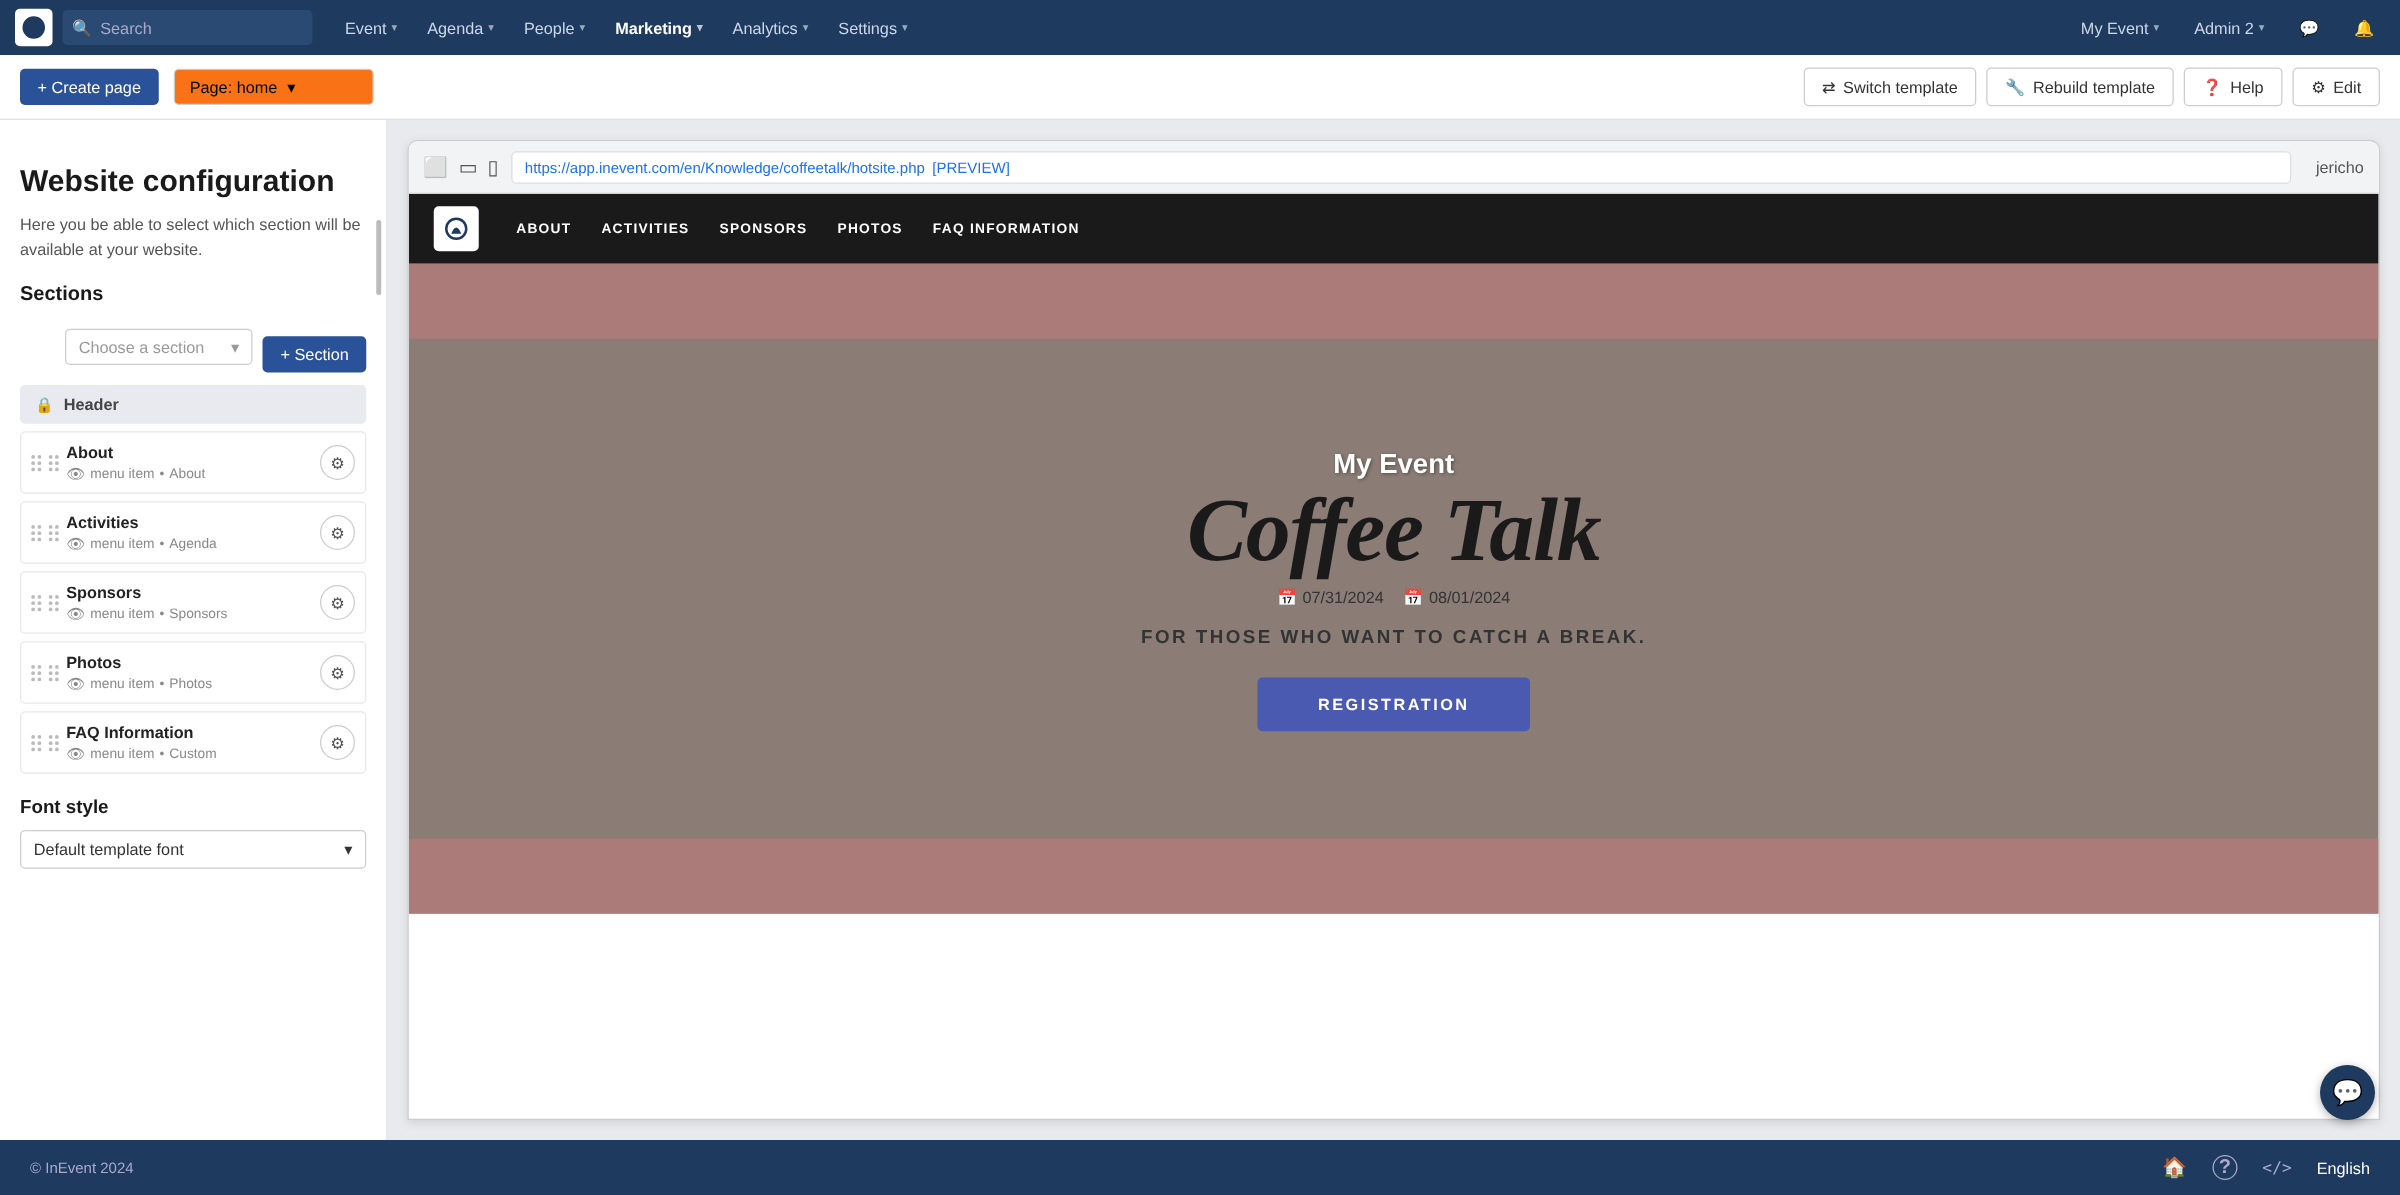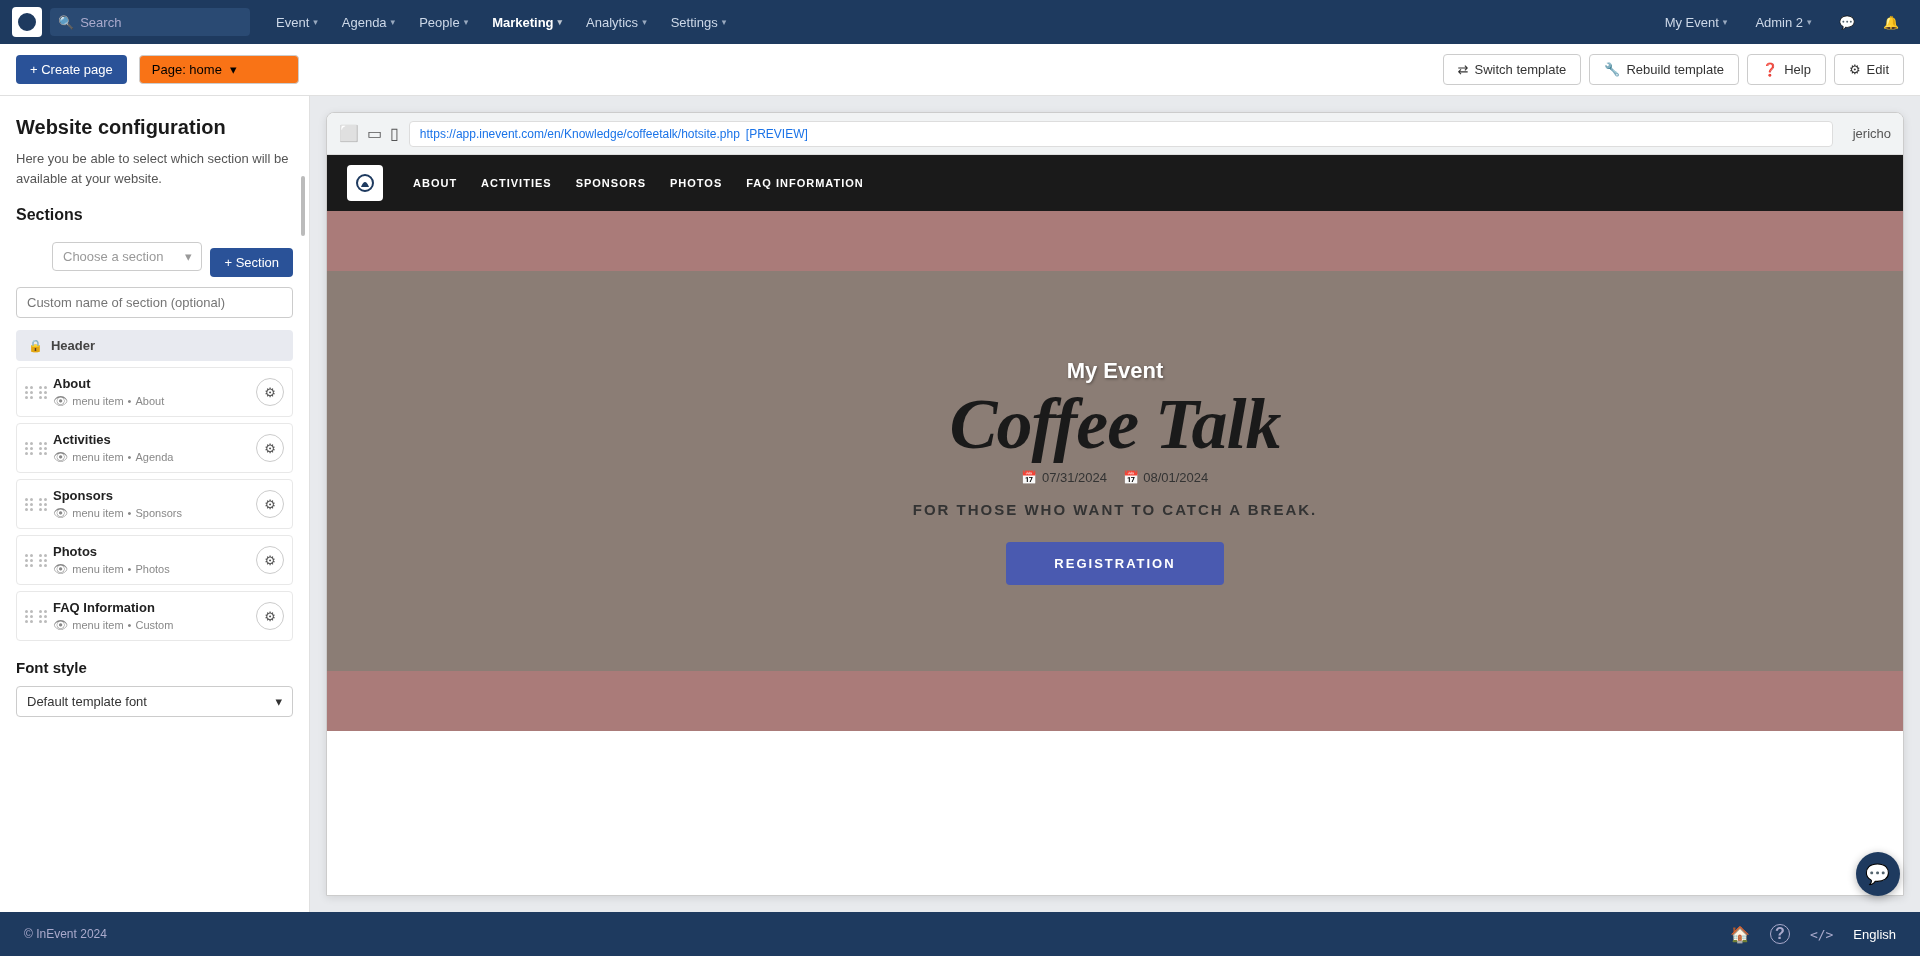--- a/index.html
+++ b/index.html
@@ -145,24 +145,25 @@
       border-right: 1px solid #e0e0e0;
       overflow-y: auto;
       flex-shrink: 0;
       padding: 20px 16px;
       position: relative;
     }
     .left-panel::-webkit-scrollbar { width: 6px; }
     .left-panel::-webkit-scrollbar-thumb { background: #ccc; border-radius: 3px; }
 
     .panel-title {
-      font-size: 20px;
+      font-size: 24px;
       font-weight: 700;
       color: #1a1a1a;
       margin-bottom: 10px;
+      margin-top: 16px;
     }
     .panel-desc {
       font-size: 13px;
       color: #555;
       margin-bottom: 18px;
       line-height: 1.5;
     }
     .sections-title {
       font-size: 16px;
       font-weight: 600;
@@ -618,21 +619,20 @@
     <div class="add-section-row">
       <div class="section-dropdown">
         <span>Choose a section</span>
         <span>▾</span>
       </div>
       <button class="add-section-btn">
         <span>+ Section</span>
       </button>
     </div>
 
-    <input class="custom-name-input" type="text" placeholder="Custom name of section (optional)" style="">
 
     
     <div class="section-group-header">
       <span class="lock-icon">🔒</span>
       <span>Header</span>
     </div>
 
     
     <div class="section-item">
       <div class="drag-handle">

